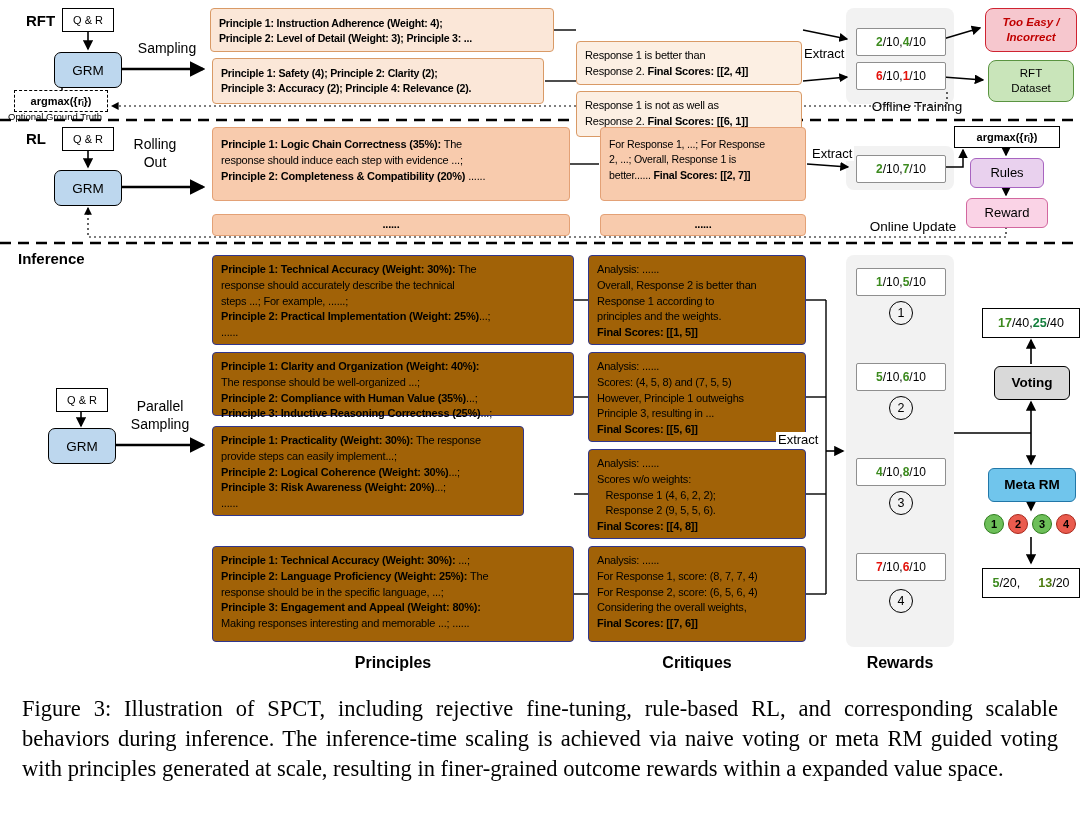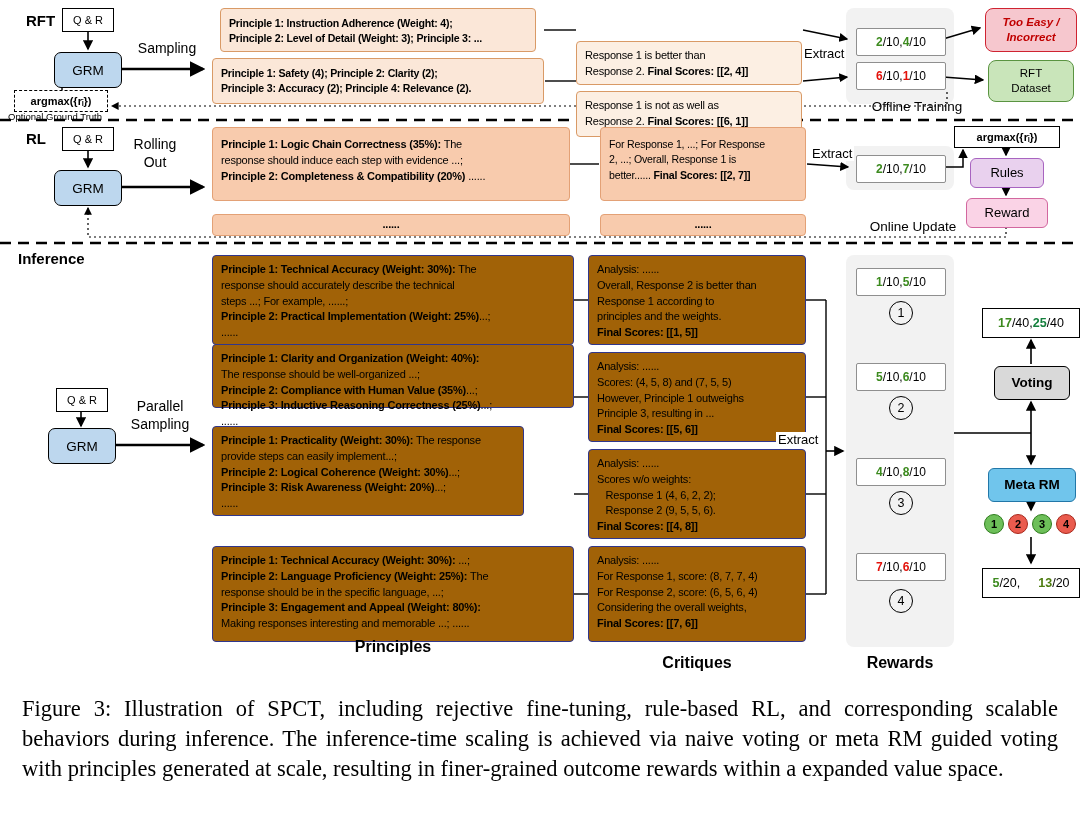--- a/index.html
+++ b/index.html
@@ -110,21 +110,21 @@
     </g>
   </svg>
 
   <div class="sec-label" style="left:26px;top:12px">RFT</div>
   <div class="qr-box" style="left:62px;top:8px">Q &amp; R</div>
   <div class="grm-box" style="left:54px;top:52px">GRM</div>
   <div class="argmax-box" style="left:14px;top:90px;width:92px">argmax({rᵢ})</div>
   <div class="tiny-label" style="left:8px;top:111px">Optional Ground Truth</div>
   <div class="flow-label" style="left:130px;top:40px;width:74px">Sampling</div>
 
-  <div class="seg-box peach fs10" style="left:220px;top:8px;width:316px;height:44px"><span style="font-weight: 700;">Principle 1: Instruction Adherence (Weight: 4);
+  <div class="seg-box peach fs10" style="left:210px;top:8px;width:344px;height:44px"><span style="font-weight: 700;">Principle 1: Instruction Adherence (Weight: 4);
 Principle 2: Level of Detail (Weight: 3); Principle 3: ...</span></div>
   <div class="seg-box peach fs10" style="left:212px;top:58px;width:332px;height:46px"><span style="font-weight: 700;">Principle 1: Safety (4); Principle 2: Clarity (2);
 Principle 3: Accuracy (2); Principle 4: Relevance (2).</span></div>
 
   <div class="seg-box peach-light" style="left:576px;top:8px;width:226px;height:44px"><span>Response 1 is better than
 Response 2. </span><span style="font-weight: 700;">Final Scores: [[2, 4]]</span></div>
   <div class="seg-box peach-light" style="left:576px;top:58px;width:226px;height:46px"><span>Response 1 is not as well as
 Response 2. </span><span style="font-weight: 700;">Final Scores: [[6, 1]]</span></div>
 
   <div class="extract-label" style="left:802px;top:46px">Extract</div>
@@ -183,21 +183,21 @@
   <div class="qr-box" style="left:56px;top:388px">Q &amp; R</div>
   <div class="grm-box" style="left:48px;top:428px">GRM</div>
   <div class="flow-label" style="left:118px;top:398px;width:84px">Parallel
 Sampling</div>
 
   <div class="seg-box bluebox" style="left:212px;top:255px;width:362px;height:90px"><span style="font-weight: 700;">Principle 1: Technical Accuracy (Weight: 30%):</span><span> The
 response should accurately describe the technical
 steps ...; For example, ......;
 </span><span style="font-weight: 700;">Principle 2: Practical Implementation (Weight: 25%)</span><span>...;
 ......</span></div>
-  <div class="seg-box bluebox" style="left:212px;top:344px;width:362px;height:64px"><span style="font-weight: 700;">Principle 1: Clarity and Organization (Weight: 40%):</span><span>
+  <div class="seg-box bluebox" style="left:212px;top:352px;width:362px;height:64px"><span style="font-weight: 700;">Principle 1: Clarity and Organization (Weight: 40%):</span><span>
 The response should be well-organized ...;
 </span><span style="font-weight: 700;">Principle 2: Compliance with Human Value (35%)</span><span>...;
 </span><span style="font-weight: 700;">Principle 3: Inductive Reasoning Correctness (25%)</span><span>...;
 ......</span></div>
   <div class="seg-box bluebox" style="left:212px;top:426px;width:312px;height:90px"><span style="font-weight: 700;">Principle 1: Practicality (Weight: 30%):</span><span> The response
 provide steps can easily implement...;
 </span><span style="font-weight: 700;">Principle 2: Logical Coherence (Weight: 30%)</span><span>...;
 </span><span style="font-weight: 700;">Principle 3: Risk Awareness (Weight: 20%)</span><span>...;
 ......</span></div>
   <div class="seg-box bluebox" style="left:212px;top:546px;width:362px;height:96px"><span style="font-weight: 700;">Principle 1: Technical Accuracy (Weight: 30%):</span><span> ...;
@@ -272,19 +272,19 @@
       <div class="meta-circle" style="background: rgb(109, 191, 89); border-color: rgb(47, 125, 30);">3</div>
       <div class="meta-circle" style="background: rgb(234, 91, 78); border-color: rgb(168, 41, 29);">4</div>
     </div>
   <div class="result-box" style="left:982px;top:568px">
       <span style="font-weight: 700; color: rgb(60, 138, 30);">5</span>
       <span>/20, </span>
       <span style="font-weight: 700; color: #4d7c0f; margin-left: 18px;">13</span>
       <span>/20</span>
     </div>
 
-  <div class="col-title" style="left:212px;top:638px;width:362px">Principles</div>
+  <div class="col-title" style="left:212px;top:654px;width:362px">Principles</div>
   <div class="col-title" style="left:588px;top:654px;width:218px">Critiques</div>
   <div class="col-title" style="left:846px;top:654px;width:108px">Rewards</div>
 
   <div class="caption" style="left:22px;top:694px;width:1036px">Figure 3: Illustration of SPCT, including rejective fine-tuning, rule-based RL, and corresponding scalable behaviors during inference. The inference-time scaling is achieved via naive voting or meta RM guided voting with principles generated at scale, resulting in finer-grained outcome rewards within a expanded value space.</div>
 
 </div>
 
 </body></html>

